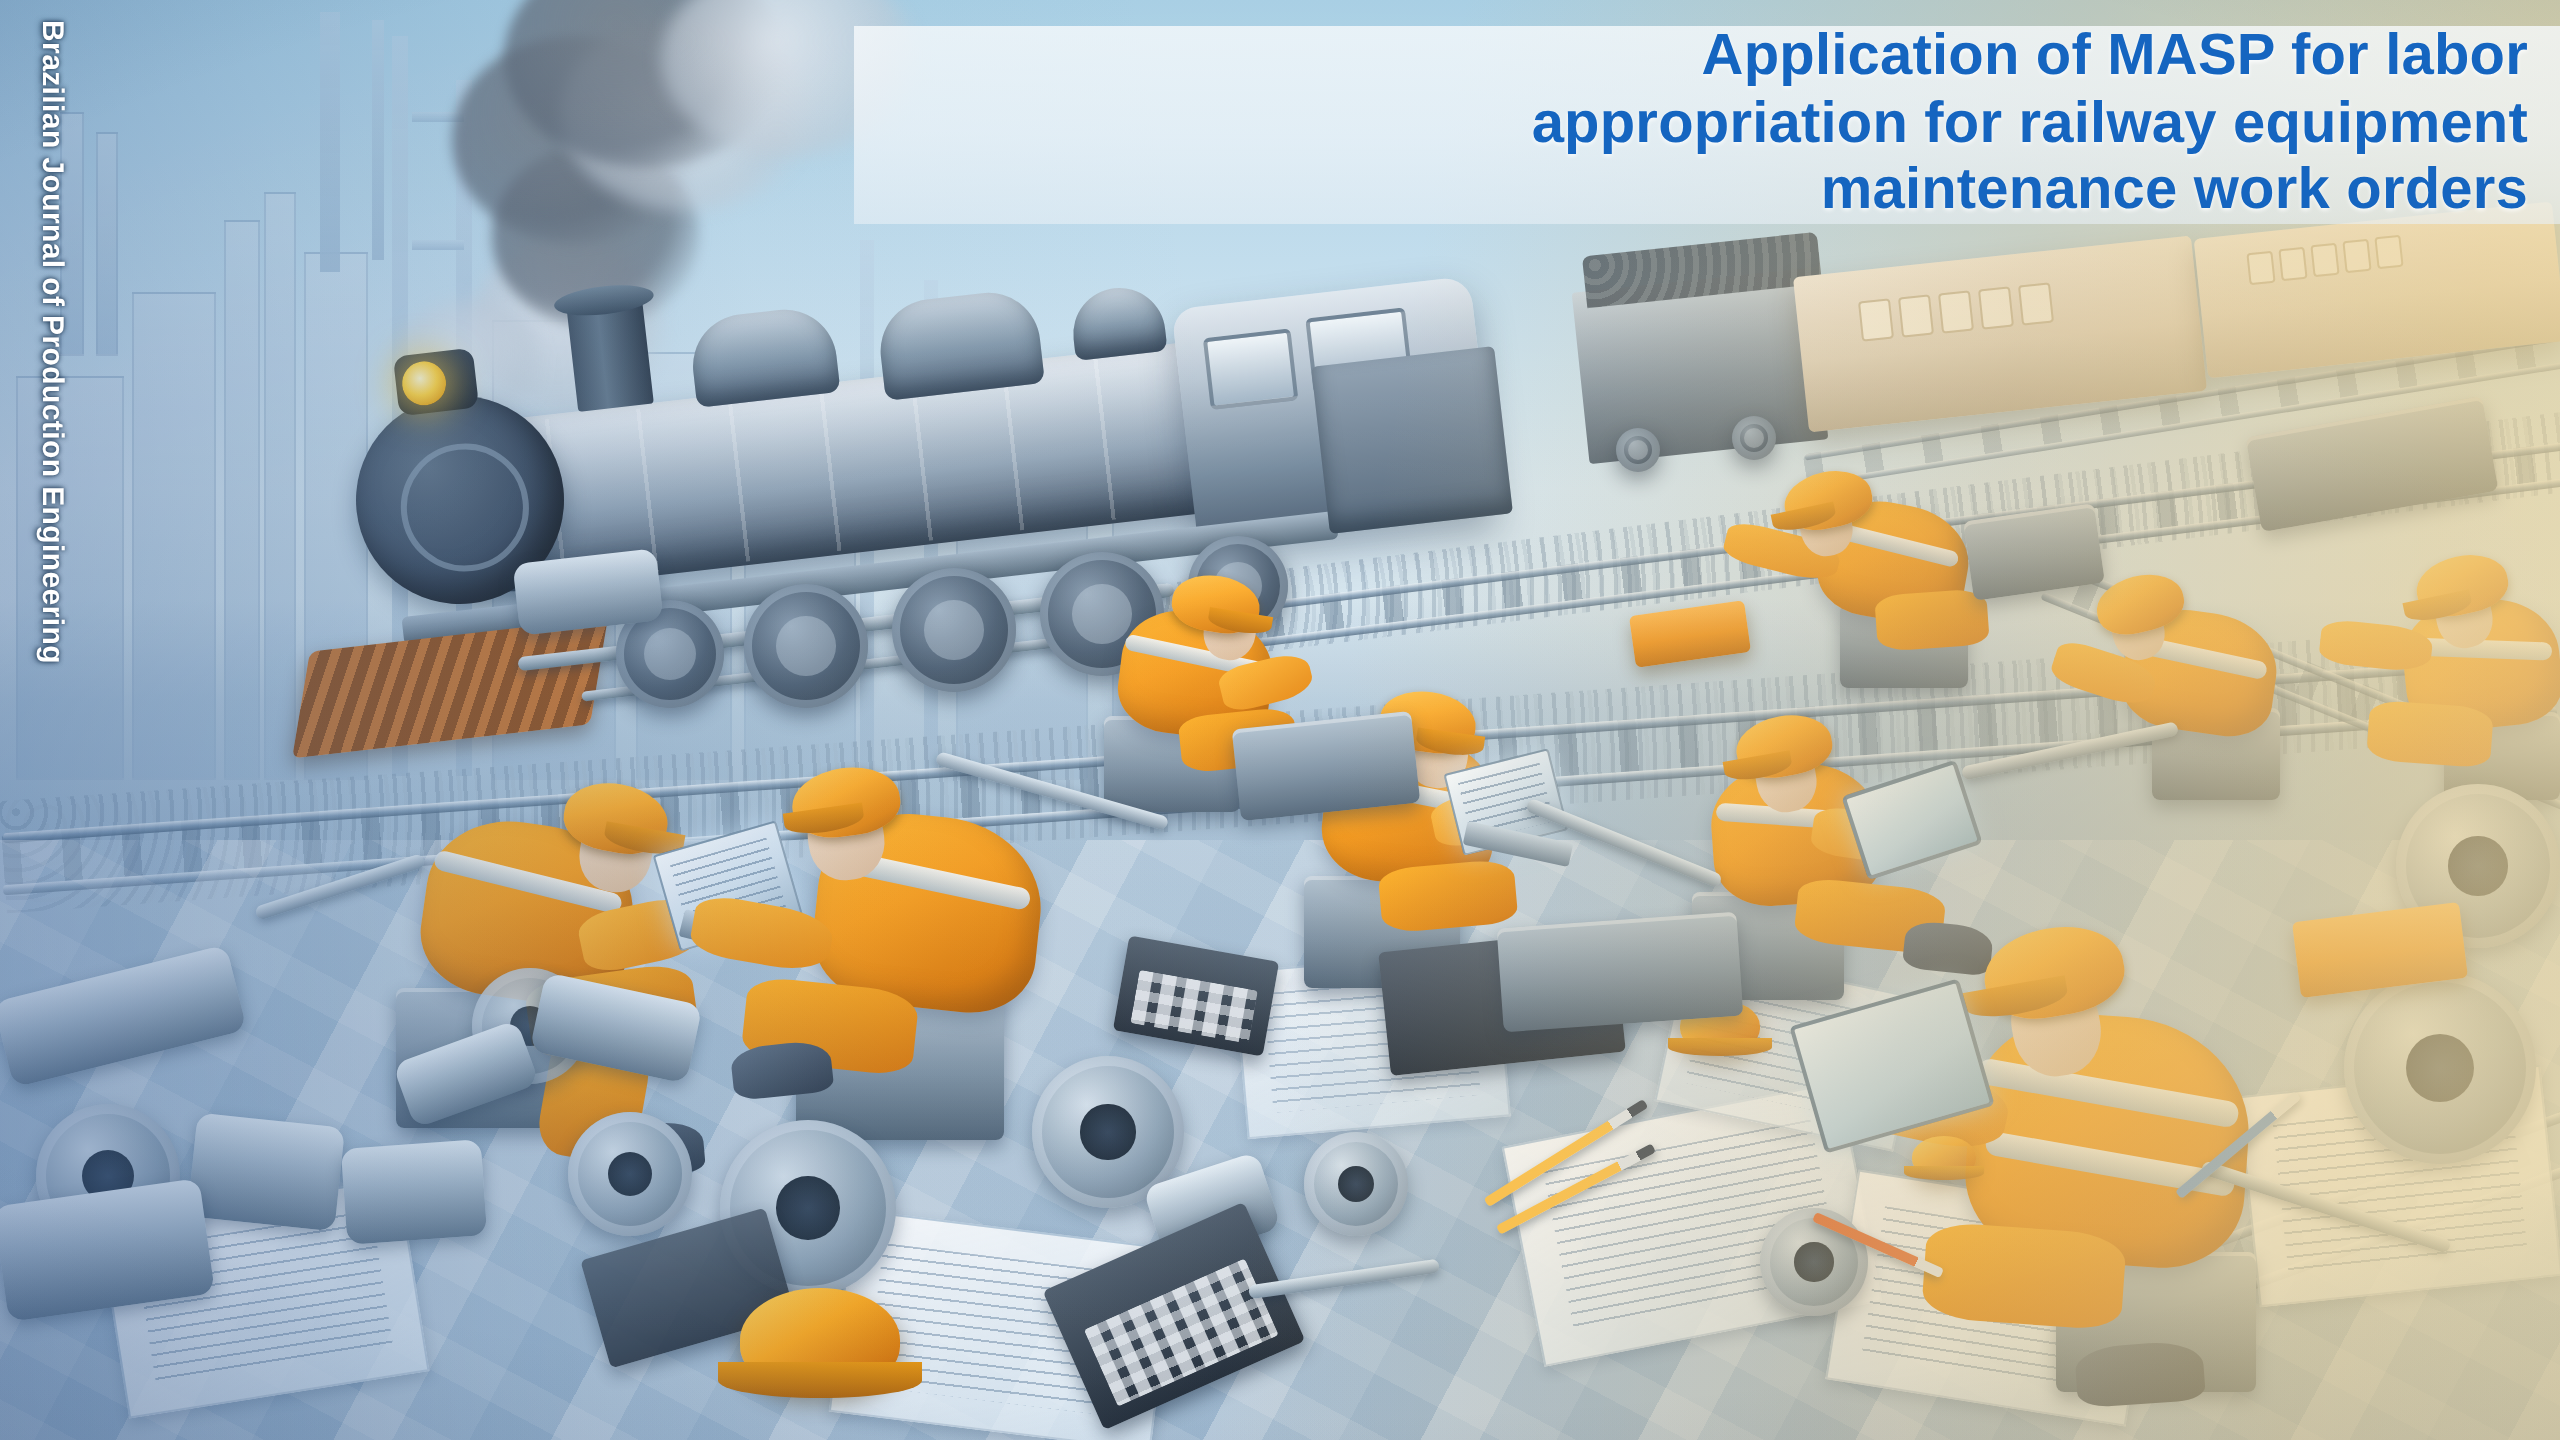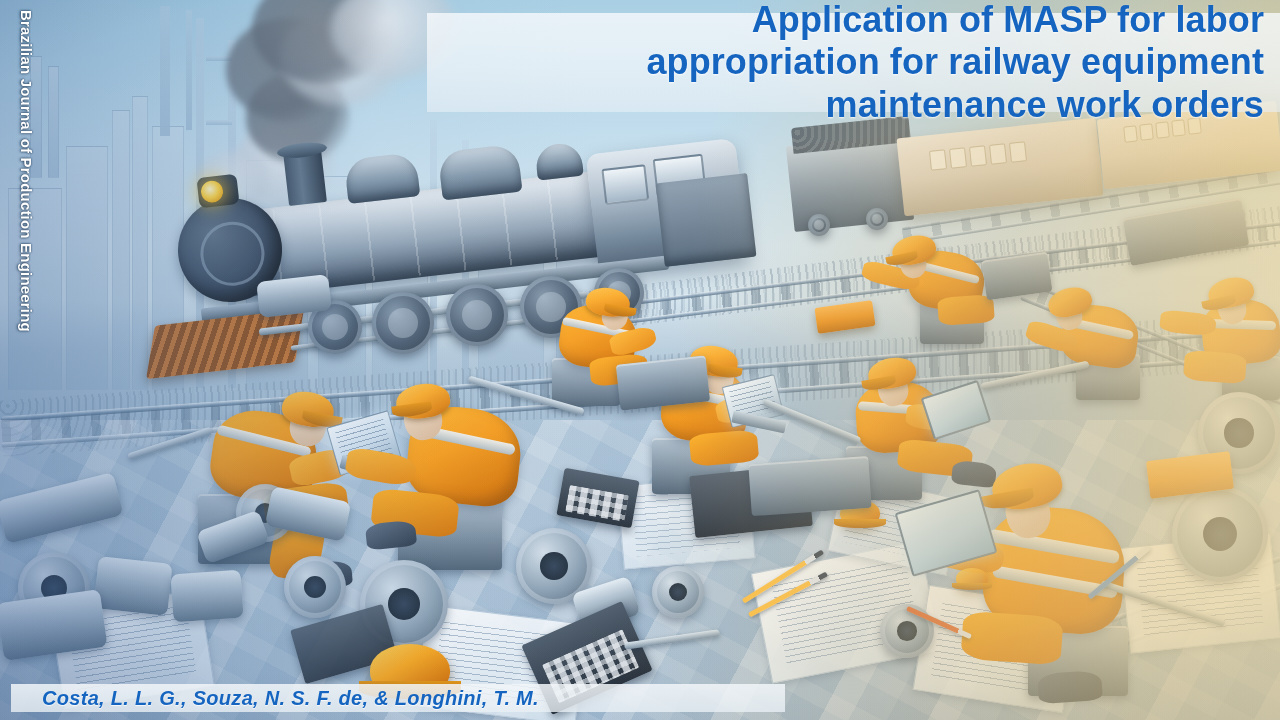--- a/index.html
+++ b/index.html
@@ -199,21 +199,21 @@
   #title-band{
     position:absolute;left:427px;top:13px;width:853px;height:99px;
     background:linear-gradient(180deg, rgba(247,250,252,.80) 0%, rgba(241,246,250,.74) 55%, rgba(232,240,246,.62) 100%);
     display:flex;align-items:center;justify-content:flex-end;
     padding-right:16px;box-sizing:border-box;
   }
   #title-text{
     color:#1565C0;
     font-family:"Liberation Sans",sans-serif;
     font-weight:bold;
-    font-size:36px;
+    font-size:29px;
     line-height:1.17;
     text-align:right;
     letter-spacing:.1px;
     text-shadow:0 1px 2px rgba(255,255,255,.85);
     white-space:pre-line;
     margin:0;
   }
 
   #journal-spine{
     position:absolute;left:9px;top:10px;width:34px;height:356px;
@@ -557,17 +557,14 @@
   <div id="title-band">
     <h1 id="title-text">Application of MASP for labor
 appropriation for railway equipment
 maintenance work orders</h1>
   </div>
 
   <div id="journal-spine">
     <span>Brazilian Journal of Production Engineering</span>
   </div>
 
-  <div id="author-band">
-    <p id="author-text">Costa, L. L. G.,  Souza, N. S. F. de, &amp; Longhini,  T. M.</p>
-  </div>
 
 </div>
 
 </body></html>

